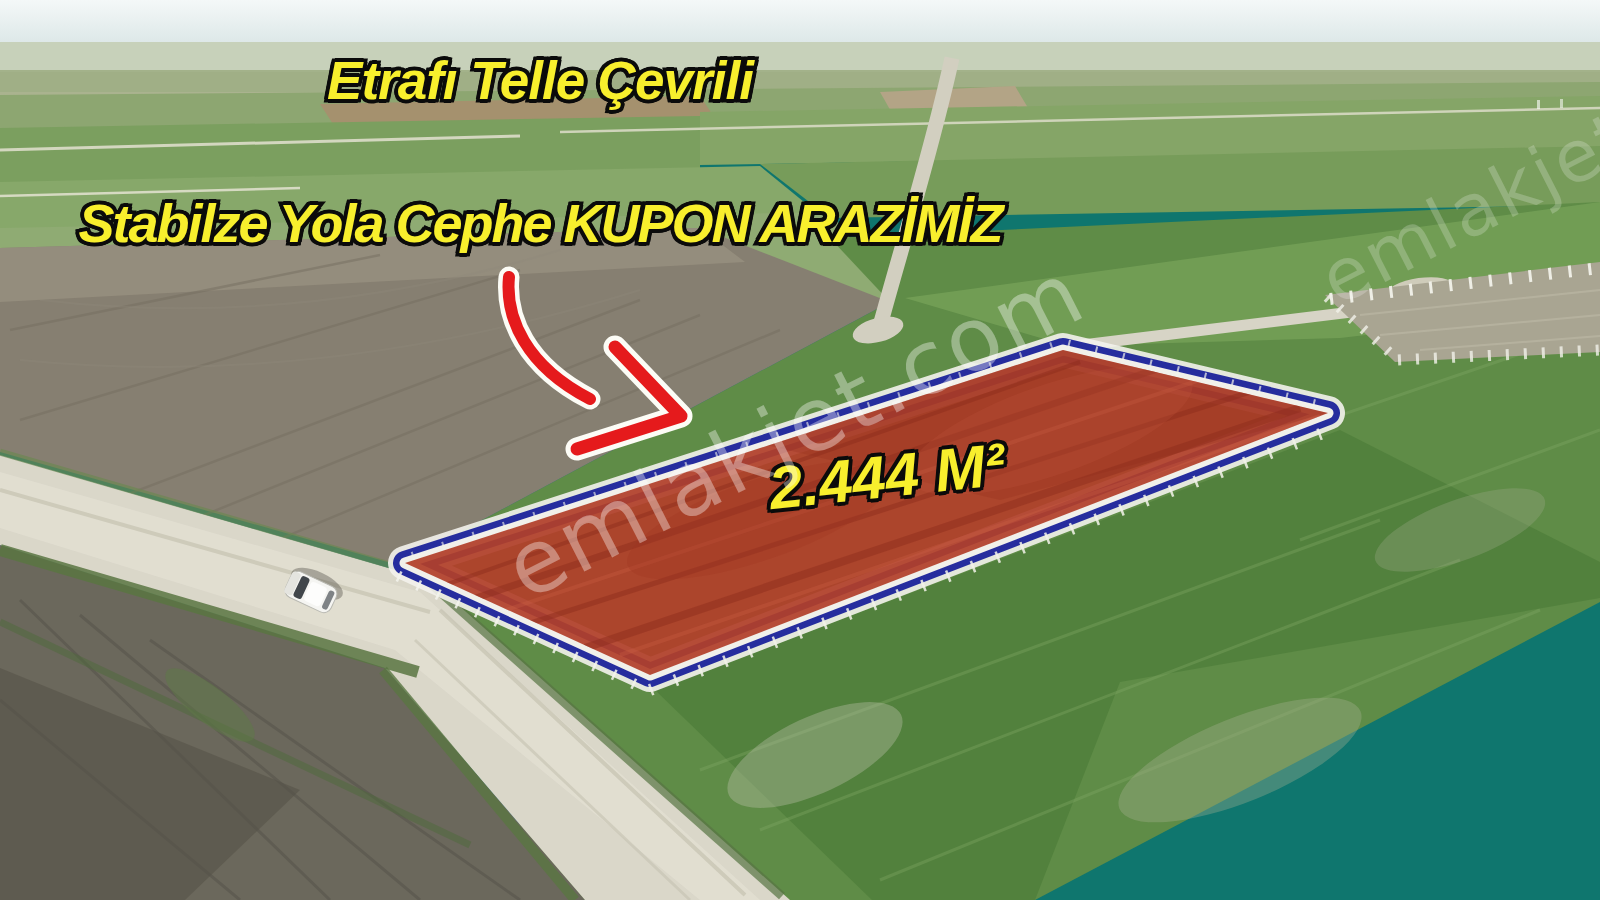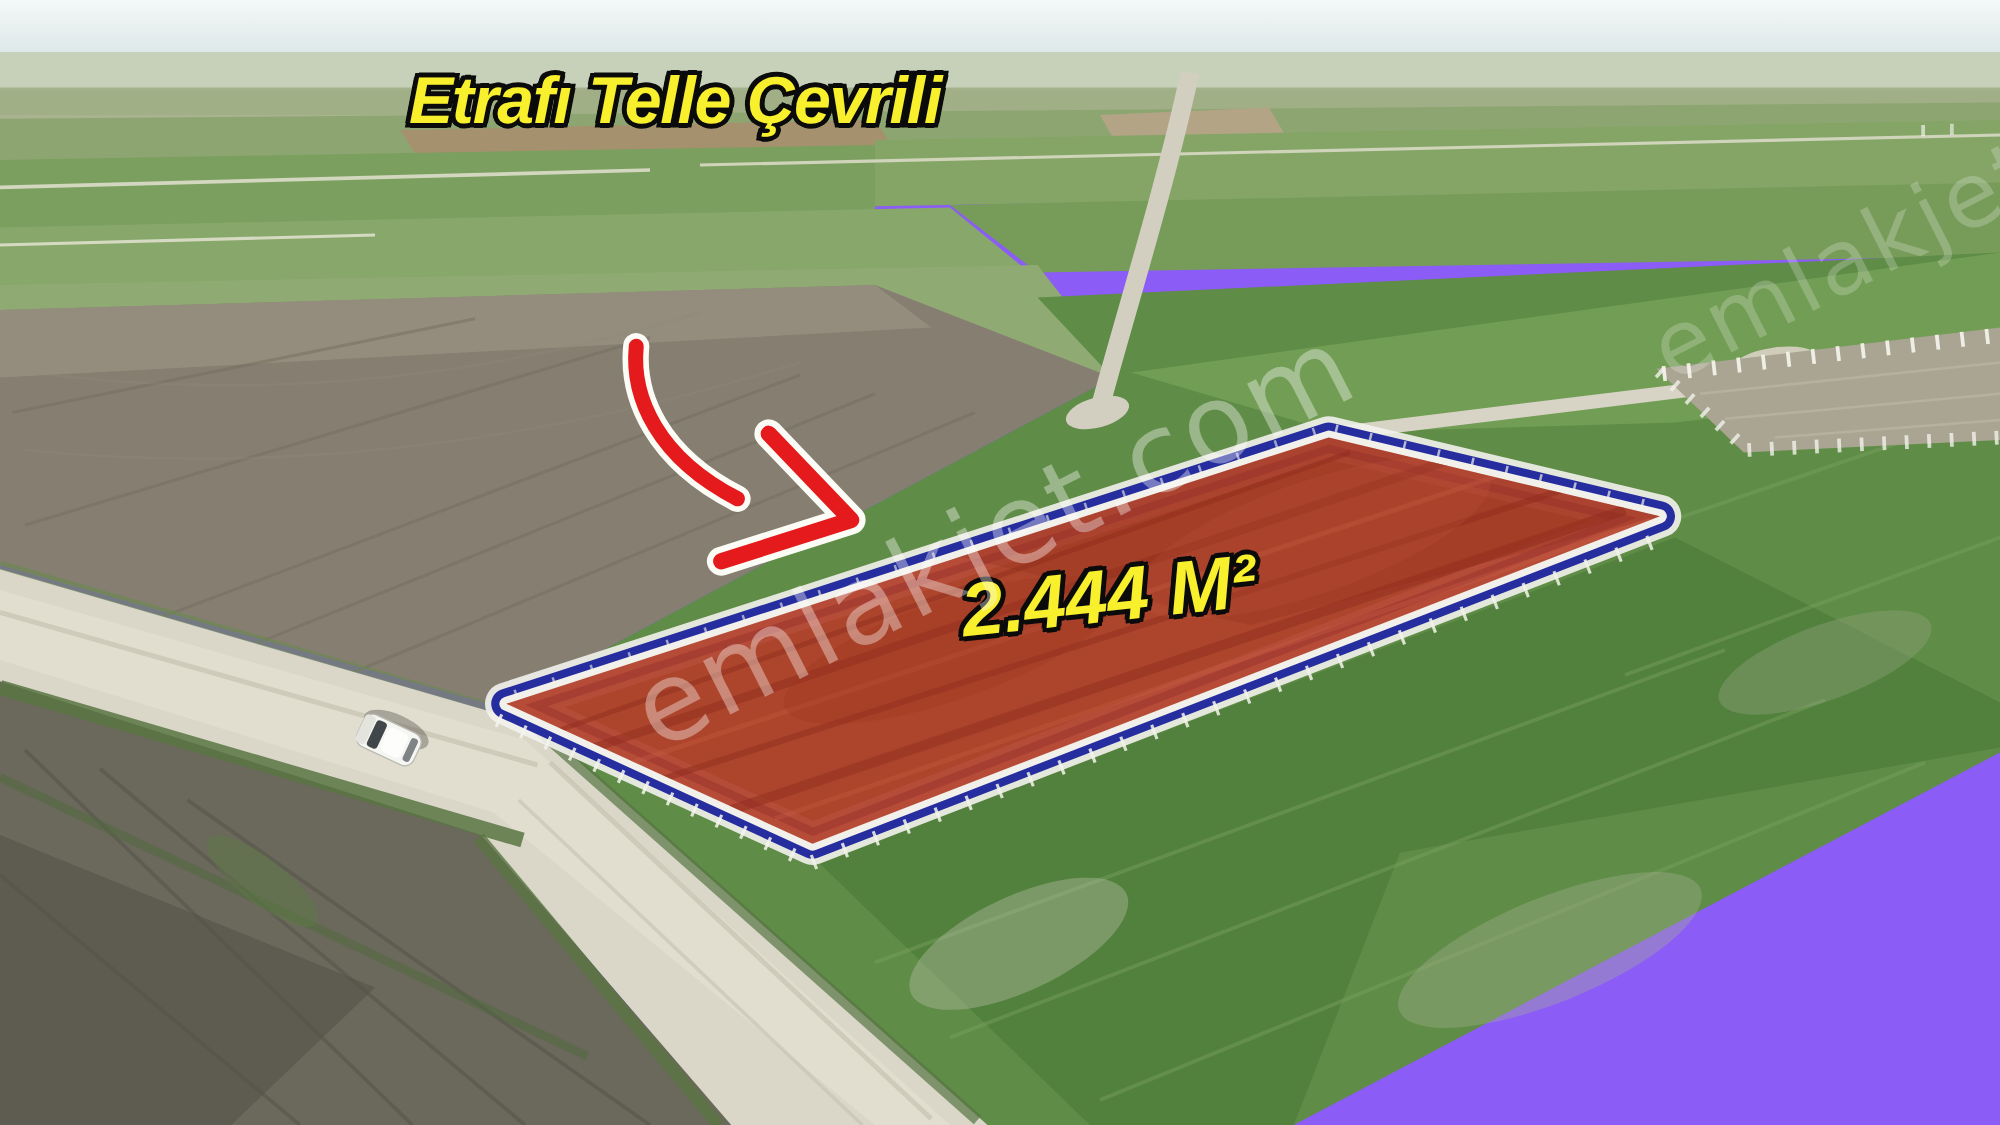--- a/index.html
+++ b/index.html
@@ -1,18 +1,18 @@
 <!DOCTYPE html>
 <html><head>
 <meta charset="utf-8">
 <style>
   html,body{margin:0;padding:0;background:#222;}
   .scene{
     position:relative;width:1600px;height:900px;overflow:hidden;
-    background:#8b5cf6;font-family:"Liberation Sans","DejaVu Sans",sans-serif;
+    background:#0f766e;font-family:"Liberation Sans","DejaVu Sans",sans-serif;
   }
   .scene svg{position:absolute;left:0;top:0;}
   .overlay-text{
     position:absolute;font-style:italic;font-weight:800;
     color:#f8ef2d;
     -webkit-text-stroke:7px #0b0b0b;
     paint-order:stroke fill;
     text-shadow:3px 3px 0 #0b0b0b,-3px 3px 0 #0b0b0b,3px -3px 0 #0b0b0b,
                 -3px -3px 0 #0b0b0b,4px 0 0 #0b0b0b,-4px 0 0 #0b0b0b,
                 0 4px 0 #0b0b0b,0 -4px 0 #0b0b0b;
@@ -185,18 +185,19 @@
 
   <g>
     <path d="M509,277 C505,318 526,366 590,399" fill="none" stroke="#fcfcf6" stroke-width="21" stroke-linecap="round"></path>
     <path d="M615,347 L681,416 L577,449" fill="none" stroke="#fcfcf6" stroke-width="23" stroke-linecap="round" stroke-linejoin="round"></path>
     <path d="M509,277 C505,318 526,366 590,399" fill="none" stroke="#e51a1c" stroke-width="12" stroke-linecap="round"></path>
     <path d="M615,347 L681,416 L577,449" fill="none" stroke="#e51a1c" stroke-width="13" stroke-linecap="round" stroke-linejoin="round"></path>
   </g>
 </svg>
 
   <div class="overlay-text caption-line cap1">Etrafı Telle Çevrili</div>
+  <div class="overlay-text caption-line cap3">Stabilze Yola Cephe KUPON ARAZİMİZ</div>
 
   <div class="overlay-text area-label">2.444 M²</div>
 
   <div class="watermark wm-main">emlakjet.com</div>
   <div class="watermark wm-corner">emlakjet.com</div>
 </div>
 
 </body></html>

